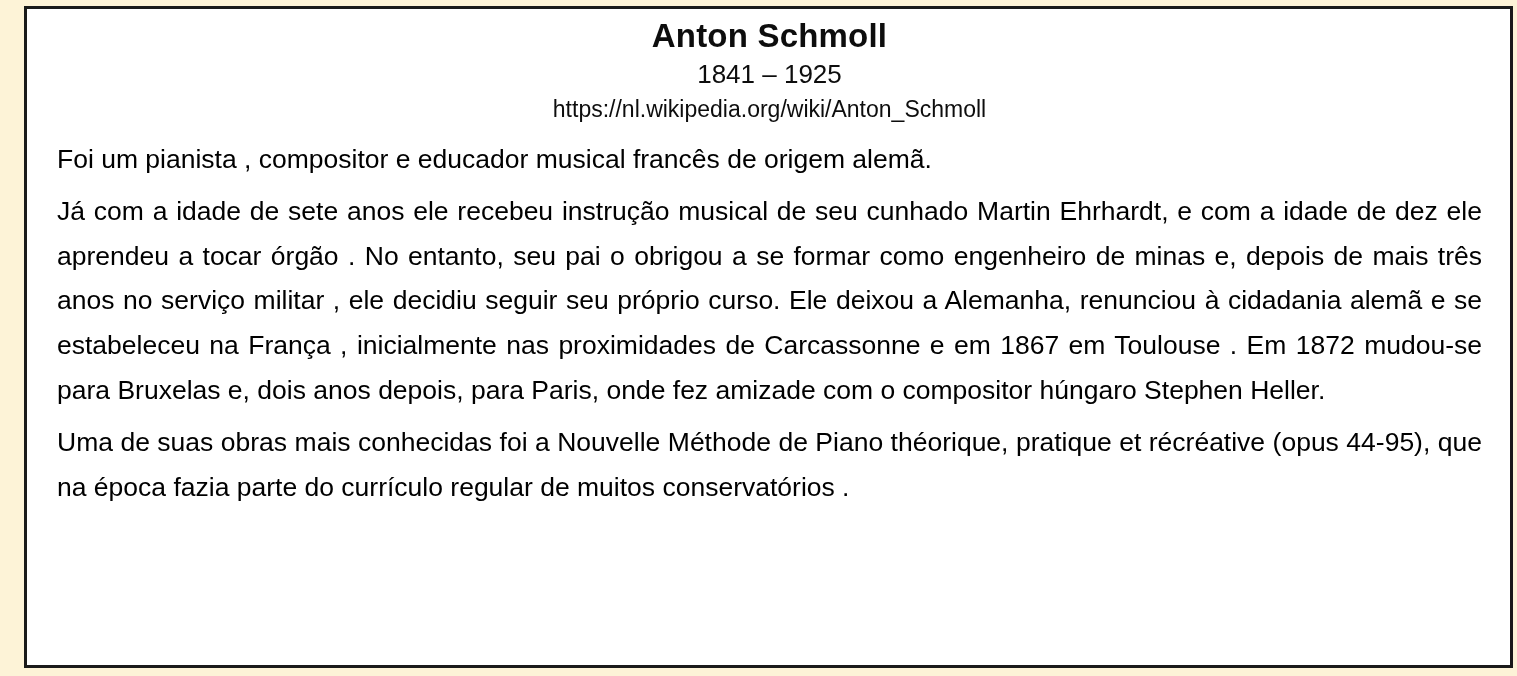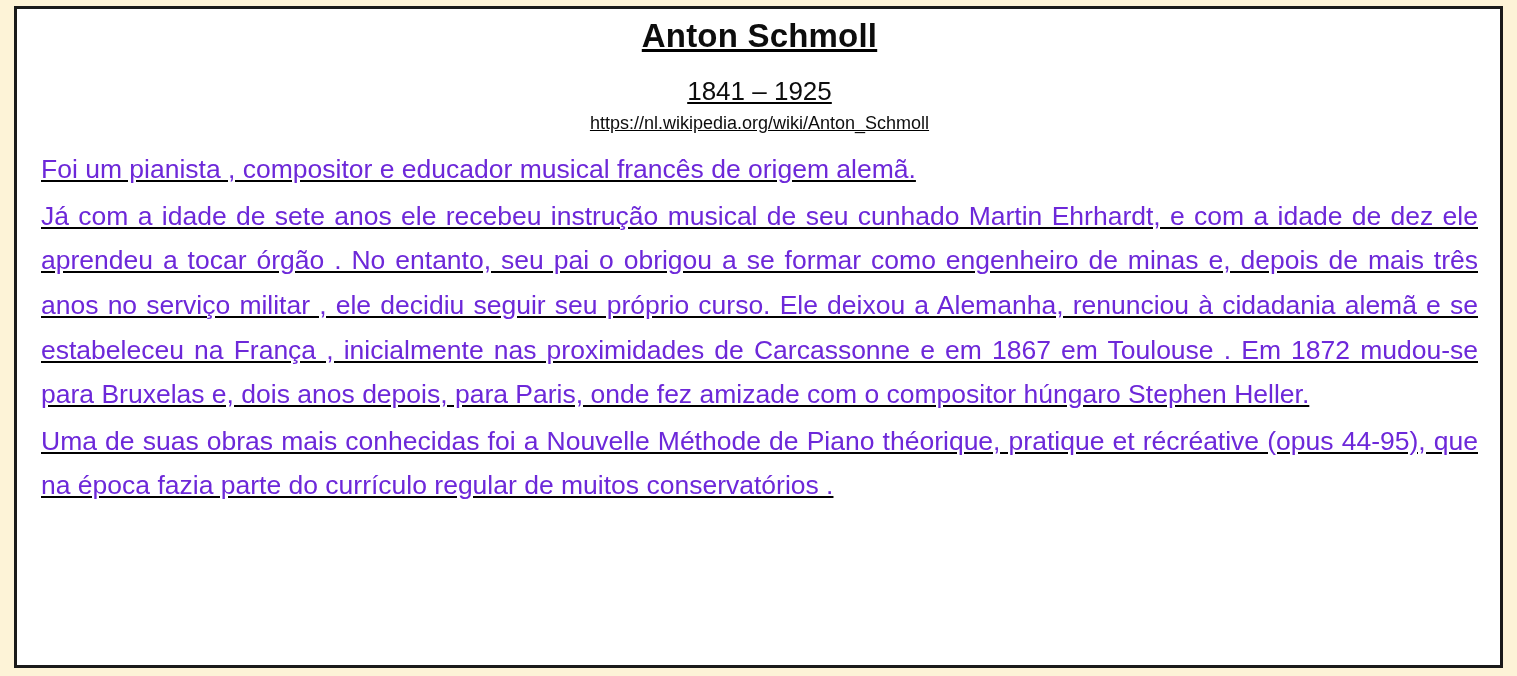--- a/index.html
+++ b/index.html
@@ -8,65 +8,64 @@
   }
   body {
     width: 1517px;
     height: 676px;
     background: #fdf3d7;
     font-family: "Liberation Sans", sans-serif;
     overflow: hidden;
   }
   .page {
     position: absolute;
-    left: 14px;
+    left: 24px;
     top: 6px;
     width: 1489px;
     height: 662px;
     background: #ffffff;
     border: 3px solid #1a1a1a;
     box-sizing: border-box;
     overflow: hidden;
-    text-decoration: underline;
   }
   .inner {
     padding: 6px 20px 0 22px;
   }
   .doc-title {
     text-align: center;
     font-size: 33px;
     font-weight: bold;
     color: #0d0d0d;
     line-height: 1.25;
     letter-spacing: 0.2px;
   }
   .doc-dates {
     text-align: center;
     font-size: 26px;
     color: #0d0d0d;
     line-height: 1.3;
-    margin-top: 19px;
+    margin-top: 2px;
   }
   .doc-url {
     text-align: center;
-    font-size: 18px;
+    font-size: 23px;
     color: #0d0d0d;
     line-height: 1.3;
     margin-top: 3px;
   }
   .body-text {
     margin-top: 12px;
   }
   .para {
     font-size: 26.5px;
-    color: #6d28d9;
+    color: #000000;
     line-height: 1.68;
     text-align: justify;
     text-justify: inter-word;
-    margin: 2px;
+    margin: 8px;
   }
 </style>
 </head>
 <body>
 
 <div class="page">
   <div class="inner">
     <div class="doc-title">Anton Schmoll</div>
     <div class="doc-dates">1841 – 1925</div>
     <div class="doc-url">https://nl.wikipedia.org/wiki/Anton_Schmoll</div>

